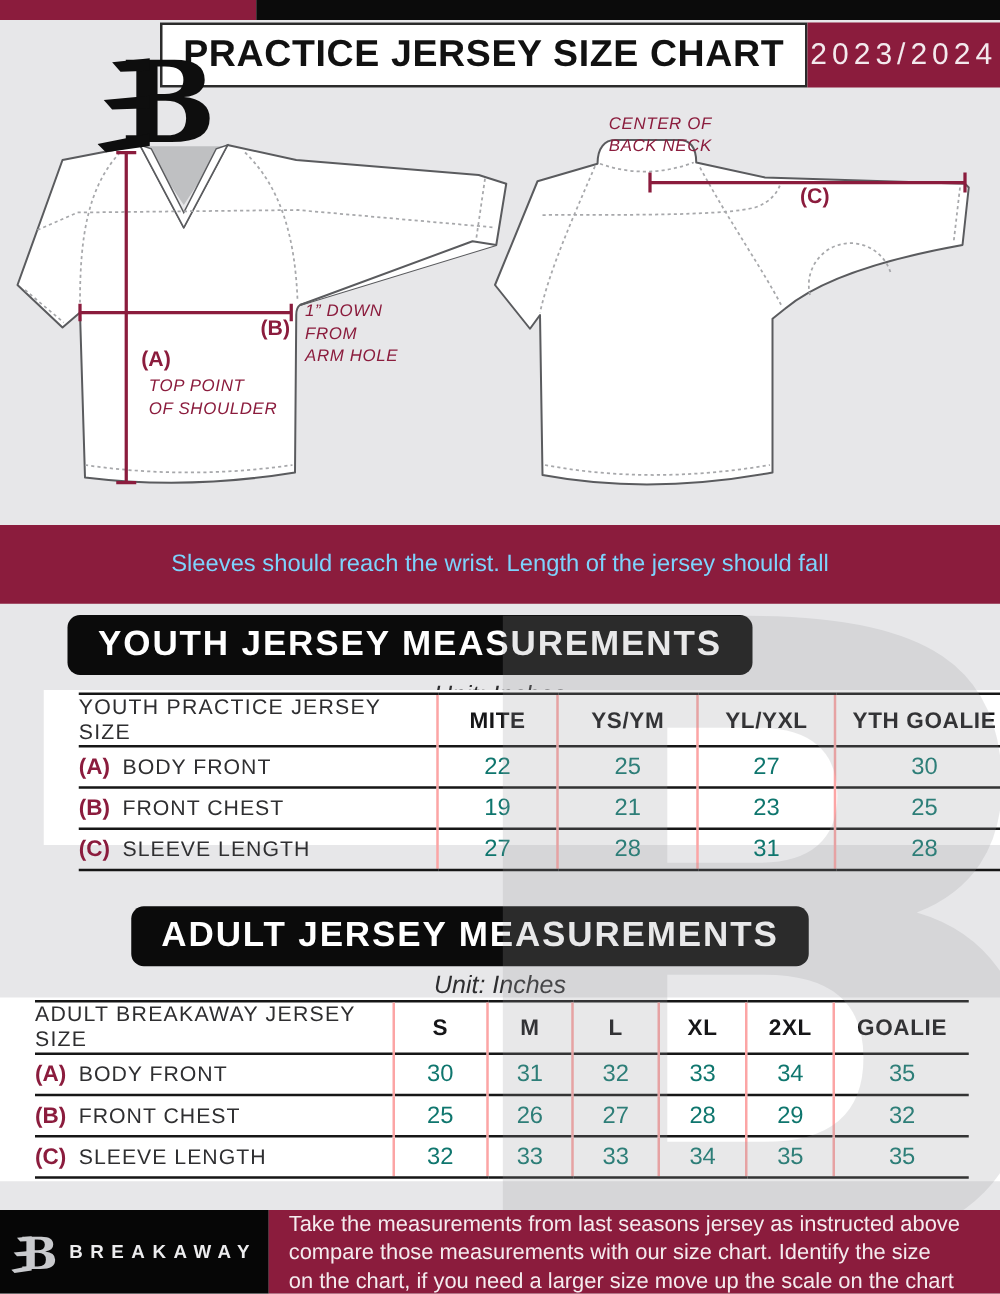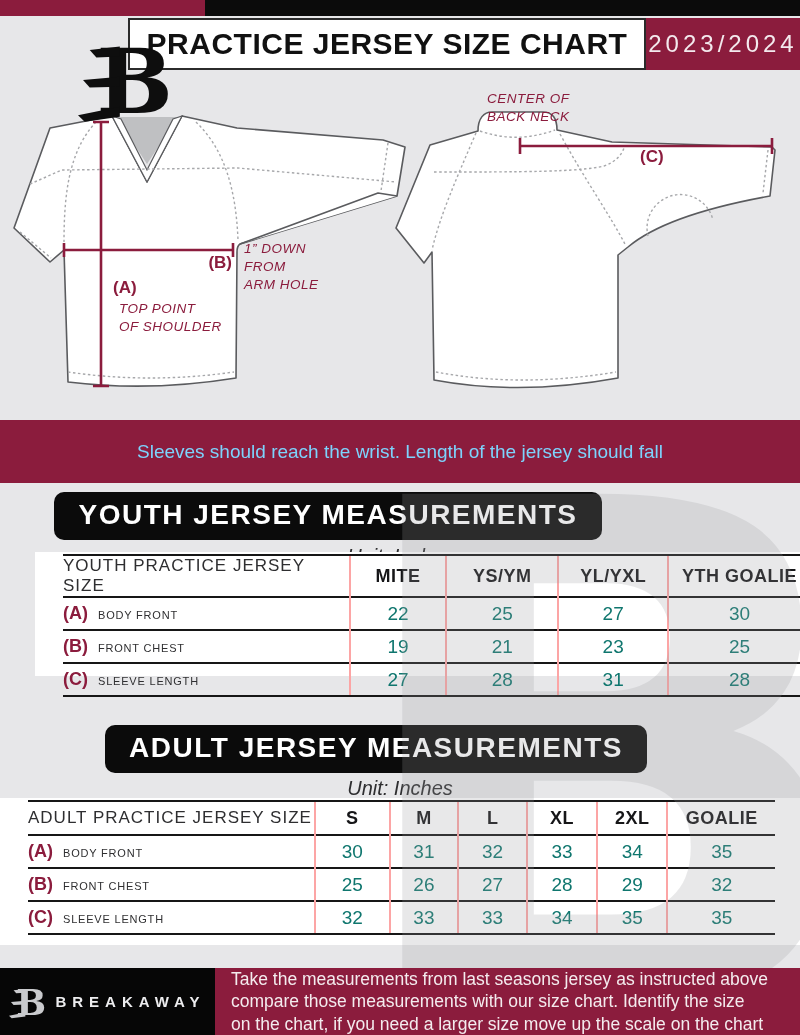--- a/index.html
+++ b/index.html
@@ -64,21 +64,21 @@
   table.size{border-collapse:collapse;table-layout:fixed;width:747px;margin:2px 0 0 28px;}
   table.size th,table.size td{border-top:2px solid #161616;padding:0;}
   table.size tbody tr:last-child th,table.size tbody tr:last-child td{border-bottom:2px solid #161616;}
   table.size th:not(.lblcol),table.size td:not(.lblcol){border-left:2px solid #fca5a5;text-align:center;}
   table.size thead tr{height:34px;}
   table.size tbody tr{height:33px;}
   th.lblcol{font-weight:normal;font-size:17px;color:#2e2e30;letter-spacing:1px;text-align:left;padding-left:86px;}
   table.size thead th:not(.lblcol){font-size:18px;font-weight:bold;color:#161618;letter-spacing:.5px;}
   td.lblcol{text-align:left;padding-left:112px;white-space:nowrap;}
   td.lblcol .key{color:#8b1c3d;font-weight:bold;font-size:18px;padding-right:10px;}
-  td.lblcol .rl{font-size:11px;color:#2f2f31;letter-spacing:.8px;}
+  td.lblcol .rl{font-size:17px;color:#2f2f31;letter-spacing:.8px;}
   table.size td.val{font-size:19px;color:#0f766e;}
 
   
   #watermark{
     left:338px;top:412px;z-index:5;pointer-events:none;
     font-family:"DejaVu Sans",sans-serif;font-weight:bold;font-size:700px;line-height:1;
     color:#9b9c9f;opacity:.22;
   }
 
   
@@ -233,21 +233,21 @@
         <col style="width:38.4%">
         <col style="width:10%">
         <col style="width:9.2%">
         <col style="width:9.2%">
         <col style="width:9.4%">
         <col style="width:9.4%">
         <col style="width:14.4%">
       </colgroup>
     <thead>
       <tr>
-        <th class="lblcol">ADULT PRACTICE JERSEY SIZE</th>
+        <th class="lblcol">ADULT BREAKAWAY JERSEY SIZE</th>
         <th>S</th>
         <th>M</th>
         <th>L</th>
         <th>XL</th>
         <th>2XL</th>
         <th>GOALIE</th>
       </tr>
     </thead>
     <tbody>
       <tr>

